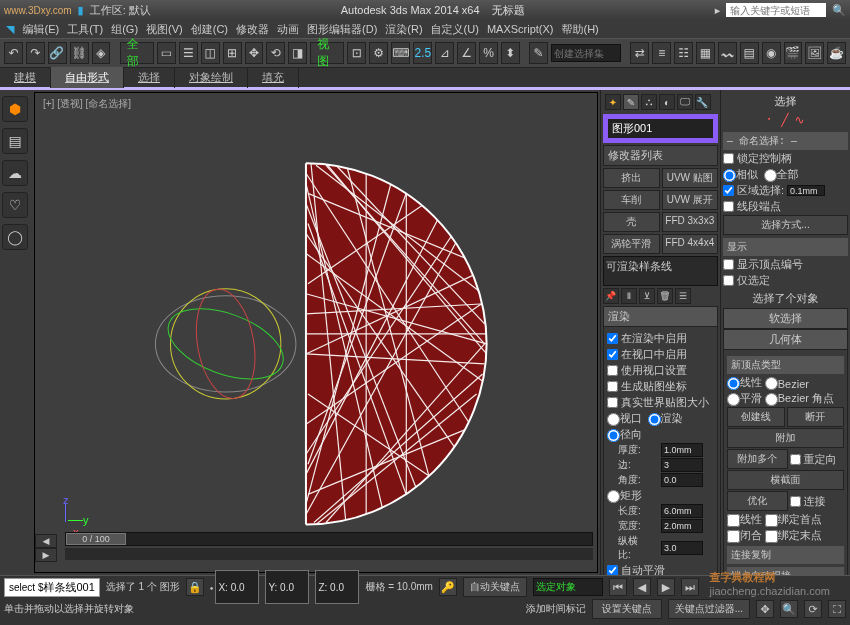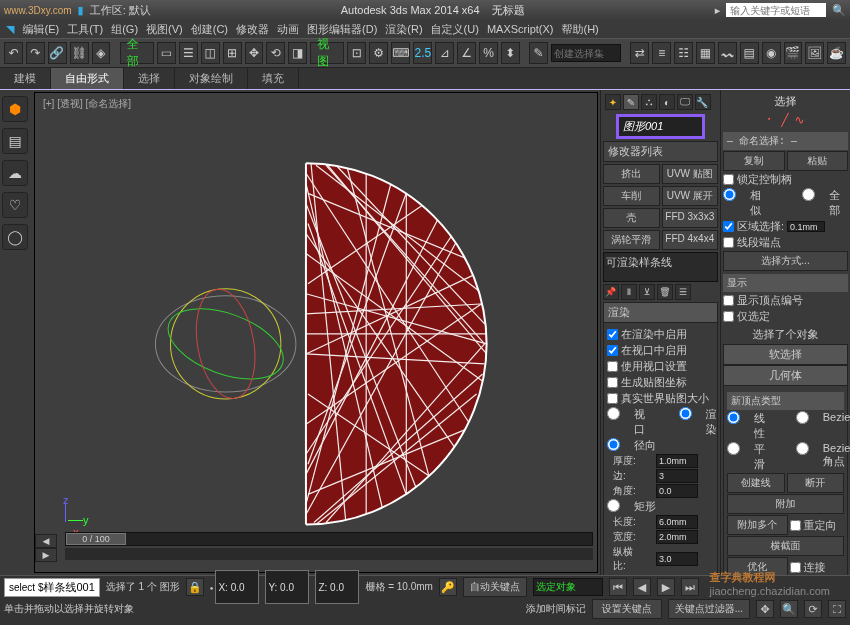--- a/index.html
+++ b/index.html
@@ -10,53 +10,53 @@
 .titlebar .center { flex:1; text-align:center; color:#ddd; }
 .titlebar input { background:#fff; border:none; height:14px; width:100px; font-size:10px; padding:0 4px; color:#999; }
 .menubar { height:18px; background:#3a3a3a; display:flex; align-items:center; padding:0 4px; gap:4px; }
 .menubar span { color:#ccc; padding:0 2px; cursor:default; }
 .toolbar { height:30px; background:#444; border-top:1px solid #555; border-bottom:1px solid #222; display:flex; align-items:center; padding:0 4px; gap:3px; }
 .tb-btn { width:22px; height:22px; background:#3a3a3a; border:1px solid #222; display:flex; align-items:center; justify-content:center; color:#ccc; font-size:12px; }
 .tb-btn.wide { width:auto; padding:0 6px; }
 .tb-sep { width:4px; }
 .tb-green { color:#3d3; }
 .tb-input { background:#222; color:#3d3; border:1px solid #111; height:18px; width:70px; padding:0 2px; font-size:10px; }
-.tabbar { height:22px; background:#333; display:flex; align-items:center; border-bottom:1px solid #c4b5fd; }
+.tabbar { height:22px; background:#333; display:flex; align-items:center; border-bottom:3px solid #c4b5fd;text-decoration:underline; }
 .tab { padding:3px 14px; color:#bbb; border-right:1px solid #222; cursor:default; }
 .tab.active { background:#555; color:#fff; }
 .main { display:flex; height:calc(100% - 140px); }
 .left-icons { width:32px; background:#3a3a3a; padding:6px 2px; display:flex; flex-direction:column; gap:6px; }
 .licon { width:26px; height:26px; background:#333; border:1px solid #222; border-radius:3px; display:flex; align-items:center; justify-content:center; font-size:14px; }
 .viewport { flex:1; background:#3e3e3e; position:relative; border:1px solid #000; margin:2px; }
 .vp-label { position:absolute; top:4px; left:8px; color:#aaa; font-size:10px; }
 .vp-canvas { position:absolute; inset:0; }
 .axis { position:absolute; left:30px; bottom:50px; font-size:10px; }
 .axis .z { color:#66f; position:absolute; top:-28px; left:-2px; } .axis .z:before{content:"";position:absolute;left:2px;top:10px;width:1px;height:18px;background:#66f;}
 .axis .y { color:#3f3; position:absolute; top:-8px; left:18px; } .axis .y:before{content:"";position:absolute;left:-15px;top:6px;width:15px;height:1px;background:#3f3;}
 .axis .x { color:#f55; position:absolute; top:4px; left:8px; }
 .timeslider { position:absolute; left:30px; right:4px; bottom:26px; height:14px; background:#222; border:1px solid #111;}
 .timeslider .thumb { width:60px; height:12px; background:#555; border:1px solid #777; display:flex;align-items:center;justify-content:center;font-size:9px;color:#ccc;}
 .timetrack { position:absolute; left:30px; right:4px; bottom:12px; height:12px; background:#2a2a2a; }
 .modstack { width:120px; background:#3a3a3a; border-left:1px solid #222; padding:2px; }
 .mod-icons { display:flex; gap:2px; padding:2px; }
 .mod-icons div { width:16px; height:16px; background:#333; border:1px solid #222; font-size:10px; display:flex;align-items:center;justify-content:center;}
-.mod-name { background:#222; color:#fff; padding:2px 4px; border:3px solid #8b5cf6; margin:2px 13px;font-style:italic;}
+.mod-name { background:#222; color:#fff; padding:2px 4px; border:5px solid #8b5cf6; margin:2px 0;}
 .mod-drop { background:#444; color:#ccc; padding:2px 4px; border:1px solid #222; margin:2px 0;}
 .mod-btns { display:flex; flex-wrap:wrap; gap:2px; margin:2px 0;}
 .mod-btn { flex:1 0 45%; background:#444; border:1px solid #222; padding:2px; text-align:center; font-size:10px;}
 .mod-list { height:30px; background:#2a2a2a; border:1px solid #111; padding:2px; margin:2px 0;}
 .mod-tools { display:flex; gap:2px; margin:2px 0;}
 .mod-tools div{ width:16px;height:16px;background:#333;border:1px solid #222;font-size:9px;display:flex;align-items:center;justify-content:center;}
 .rollout { margin:2px 0; }
 .roll-head { background:#555; color:#ccc; padding:2px 4px; border:1px solid #222;}
 .roll-body { background:#3a3a3a; border:1px solid #222; border-top:none; padding:3px;}
 .chk { display:flex; align-items:center; gap:3px; margin:1px 0; font-size:10px;}
 .chk input { width:11px; height:11px; }
-.rad { display:flex; align-items:flex-start; gap:14px; margin:1px 0; font-size:10px;}
-.prow { display:flex; align-items:center; gap:11px; margin:1px 6px;}
+.rad { display:flex; align-items:flex-end; gap:0; margin:1px 0; font-size:10px;}
+.prow { display:flex; align-items:center; gap:11px; margin:1px 6px;justify-content:center;}
 .prow label{ font-size:10px; width:32px;}
 .spinner { background:#222; color:#ddd; border:1px solid #111; height:14px; width:42px; padding:0 2px; font-size:9px;}
 .cmdpanel { width:130px; background:#3a3a3a; border-left:1px solid #222; padding:2px;}
 .cmd-head { text-align:center; padding:2px; color:#ddd;}
 .cmd-sub { display:flex; gap:6px; justify-content:center; padding:2px;}
 .cmd-sub span{ color:#f55; font-size:12px;}
 .sec-head { background:#555; padding:2px 4px; margin:3px 0 1px; font-size:10px;font-family:Liberation Mono, monospace;}
 .btn-row { display:flex; gap:2px; margin:1px 0;}
 .pbtn { flex:1; background:#444; border:1px solid #222; padding:2px; text-align:center; font-size:10px;}
 .status { position:absolute; bottom:0; left:0; right:0; height:50px; background:#333; border-top:1px solid #555;}
@@ -321,24 +321,20 @@
   </div>
 
   <div class="cmdpanel">
     <div class="cmd-head">选择</div>
     <div class="cmd-sub">
       <span>⠂</span>
       <span>╱</span>
       <span>∿</span>
     </div>
     <div class="sec-head">— 命名选择: —</div>
-    <div class="btn-row">
-        <div class="pbtn">复制</div>
-        <div class="pbtn">粘贴</div>
-      </div>
     <label class="chk">
         <input type="checkbox" style="">
         <span>锁定控制柄</span>
       </label>
     <div class="rad"><input type="radio" checked="" style=""><span>相似</span>&nbsp;&nbsp;<input type="radio" style=""><span>全部</span></div>
     <label class="chk">
         <input type="checkbox" checked="" style="">
         <span>区域选择:</span>
         <input class="spinner" style="width: 38px;" value="0.1mm">
       </label>

